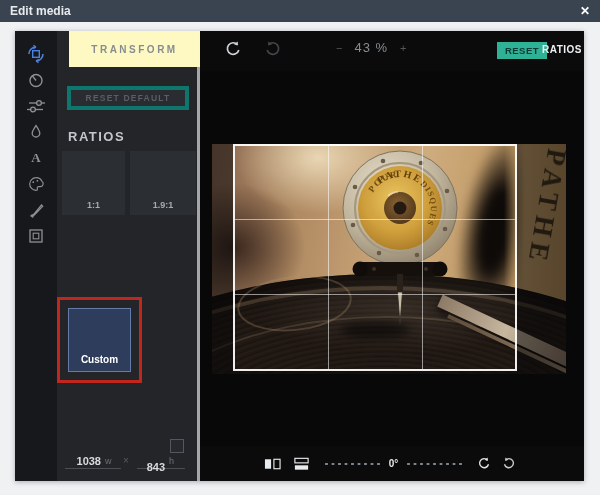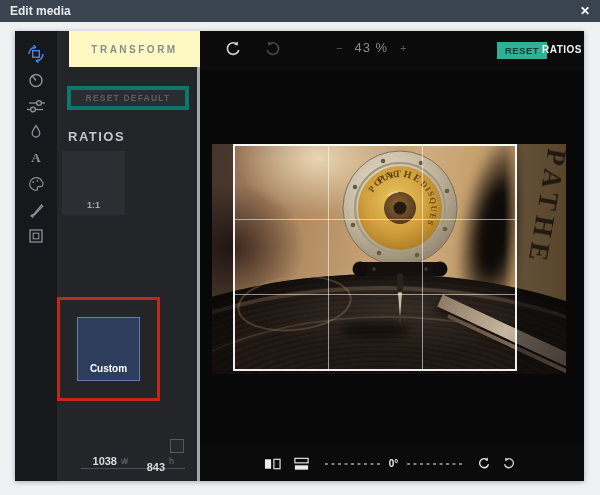--- a/index.html
+++ b/index.html
@@ -28,33 +28,33 @@
   .reset-btn{position:absolute;left:10px;top:55px;width:122px;height:24px;background:#292c30;
     border:4px solid #0f766e;color:#5a5f65;font-size:8.5px;font-weight:bold;letter-spacing:1.2px;
     display:flex;align-items:center;justify-content:center;cursor:pointer;}
   .ratios-label{position:absolute;left:11px;top:98px;color:#c3c7cc;font-size:13px;
     font-weight:bold;letter-spacing:1.5px;}
   .ratio-grid{position:absolute;left:5px;top:120px;display:grid;
     grid-template-columns:63px 66px;grid-auto-rows:64px;gap:9px 5px;}
   .ratio-tile{background:#2b2e32;position:relative;cursor:pointer;}
   .ratio-tile span{position:absolute;bottom:5px;left:0;width:100%;text-align:center;
     color:#a6abb0;font-size:9px;font-weight:bold;}
-  .red-box{position:absolute;left:0px;top:266px;border:3px solid #c1271d;padding:17px;}
+  .red-box{position:absolute;left:0px;top:266px;border:3px solid #c1271d;padding:8px;}
   .custom-tile{width:63px;height:64px;background:#2e3d5c;border:1px solid #647ca8;
     position:relative;cursor:pointer;}
   .custom-tile span{position:absolute;bottom:6px;left:0;width:100%;text-align:center;
     color:#ffffff;font-size:10px;font-weight:bold;}
   .chk{position:absolute;left:113px;top:408px;width:14px;height:14px;background:#26292d;
     border:1px solid #54585e;cursor:pointer;}
   .field{position:absolute;top:422px;height:16px;border-bottom:1px solid #4b4f55;
     display:flex;align-items:center;}
   .field input{background:transparent;border:none;outline:none;color:#d8dbde;
     font-size:11px;font-weight:bold;text-align:right;font-family:"Liberation Sans",sans-serif;padding:0;}
   .field .unit{color:#6c7176;font-size:9px;margin-left:4px;}
-  .w-field{left:24px;width:56px;}
+  .w-field{left:8px;width:56px;}
   .h-field{left:80px;width:48px;}
   .times{position:absolute;left:66px;top:424px;color:#565b60;font-size:10px;}
   .panel-scroll{position:absolute;right:0;top:36px;bottom:0;width:3px;background:#c4c7ca;opacity:.8;}
 
   
   .preview{flex:1;background:#0b0b0c;position:relative;}
   .undo-btn{position:absolute;left:24px;top:10px;cursor:pointer;}
   .redo-btn{position:absolute;left:64px;top:10px;cursor:pointer;}
   .zoom-ctrl{position:absolute;left:136px;top:9px;display:flex;align-items:center;gap:12px;}
   .zoom-ctrl .zbtn{color:#53585d;font-size:11px;cursor:pointer;}
@@ -188,20 +188,23 @@
   </div>
 
   <div class="panel">
     <div class="panel-header">TRANSFORM</div>
     <div class="reset-btn">RESET DEFAULT</div>
     <div class="ratios-label">RATIOS</div>
 
     <div class="ratio-grid">
       <div class="ratio-tile">
         <span>1:1</span>
+      </div>
+      <div class="ratio-tile">
+        <span>1.9:1</span>
       </div>
     </div>
 
     <div class="red-box">
       <div class="custom-tile">
         <span>Custom</span>
       </div>
     </div>
 
     <div class="chk"></div>

